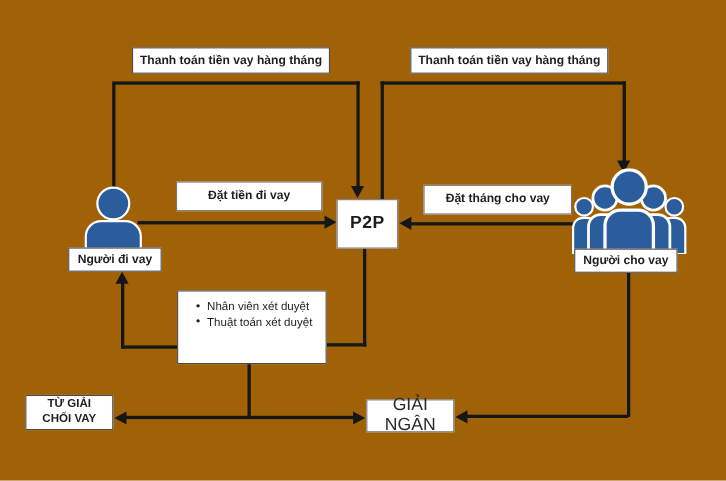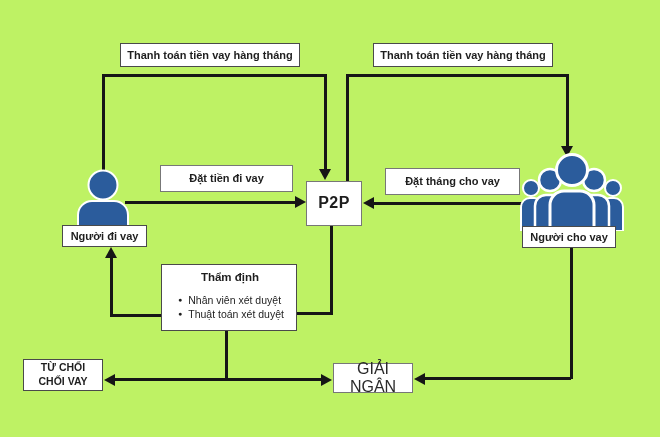--- a/index.html
+++ b/index.html
@@ -1,17 +1,17 @@
 <!DOCTYPE html>
 <html><head>
 <meta charset="utf-8">
 <style>
   html,body { margin:0; padding:0; background:#ffffff; }
   .stage {
-    position:relative; width:660px; height:437px; background:#bef264;
+    position:relative; width:660px; height:437px; background:#a16207;
     font-family:"Liberation Sans","DejaVu Sans",sans-serif; color:#1e1e1e;
     overflow:hidden;
   }
   
   .ln { position:absolute; background:#161616; z-index:1; }
   
   .arr { position:absolute; width:0; height:0; z-index:1; }
   .arr.down  { border-left:6px solid transparent; border-right:6px solid transparent; border-top:11px solid #161616; }
   .arr.up    { border-left:6px solid transparent; border-right:6px solid transparent; border-bottom:11px solid #161616; }
   .arr.left  { border-top:6px solid transparent; border-bottom:6px solid transparent; border-right:11px solid #161616; }
@@ -98,28 +98,27 @@
 
   <div class="node light p2p" style="left:306px;top:181px;width:56px;height:45px">P2P</div>
 
   <div class="node light" style="left:385px;top:168px;width:135px;height:27px">Đặt tháng cho vay</div>
 
   <div class="node" style="left:62px;top:225px;width:85px;height:22px">Người đi vay</div>
 
   <div class="node" style="left:522px;top:226px;width:94px;height:22px">Người cho vay</div>
 
   <div class="node appraisal" style="left:161px;top:264px;width:136px;height:67px">
-    <div class="appraisal-title">Thẩm định</div>
     <ul class="appraisal-list">
       <li>Nhân viên xét duyệt</li>
       <li>Thuật toán xét duyệt</li>
     </ul>
   </div>
 
   <div class="node tuchoi" style="left:23px;top:359px;width:80px;height:32px">
-    <span>TỪ CHỐI</span>
+    <span>TỪ GIẢI</span>
     <span>CHỐI VAY</span>
   </div>
 
   <div class="node light giai" style="left:333px;top:363px;width:80px;height:30px">GIẢI NGÂN</div>
 
 
 </div>
 
 </body></html>

